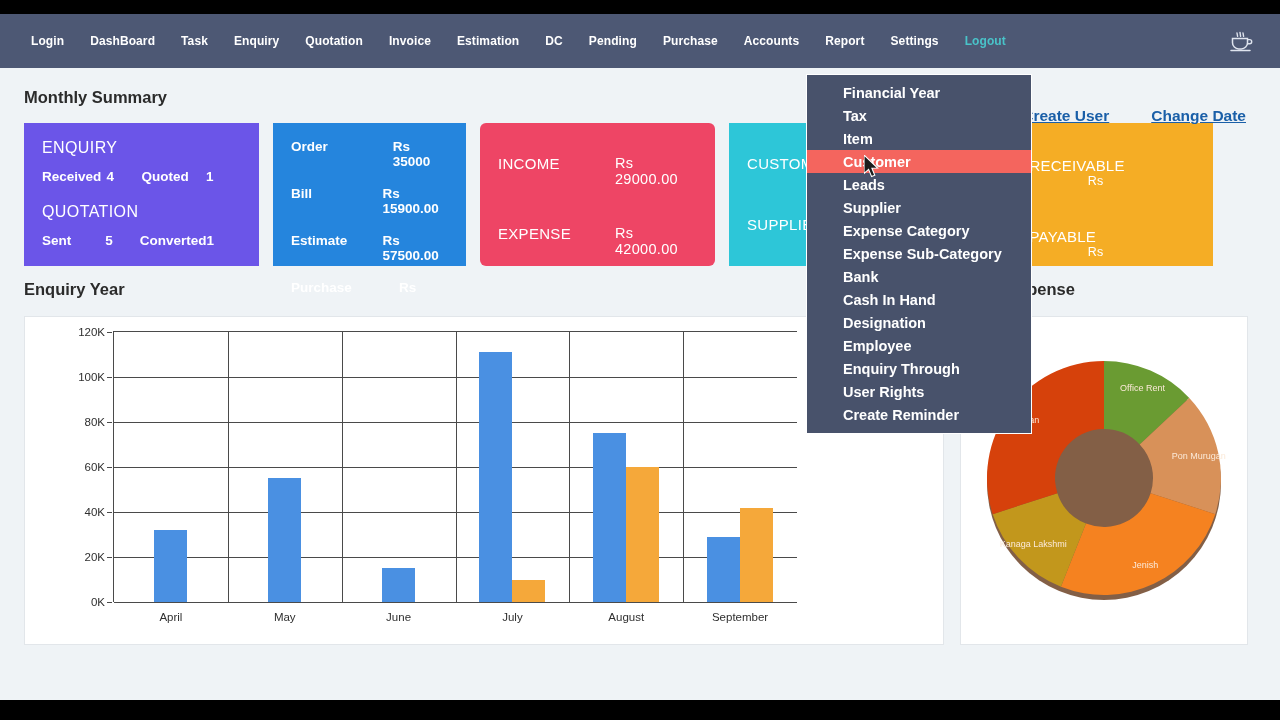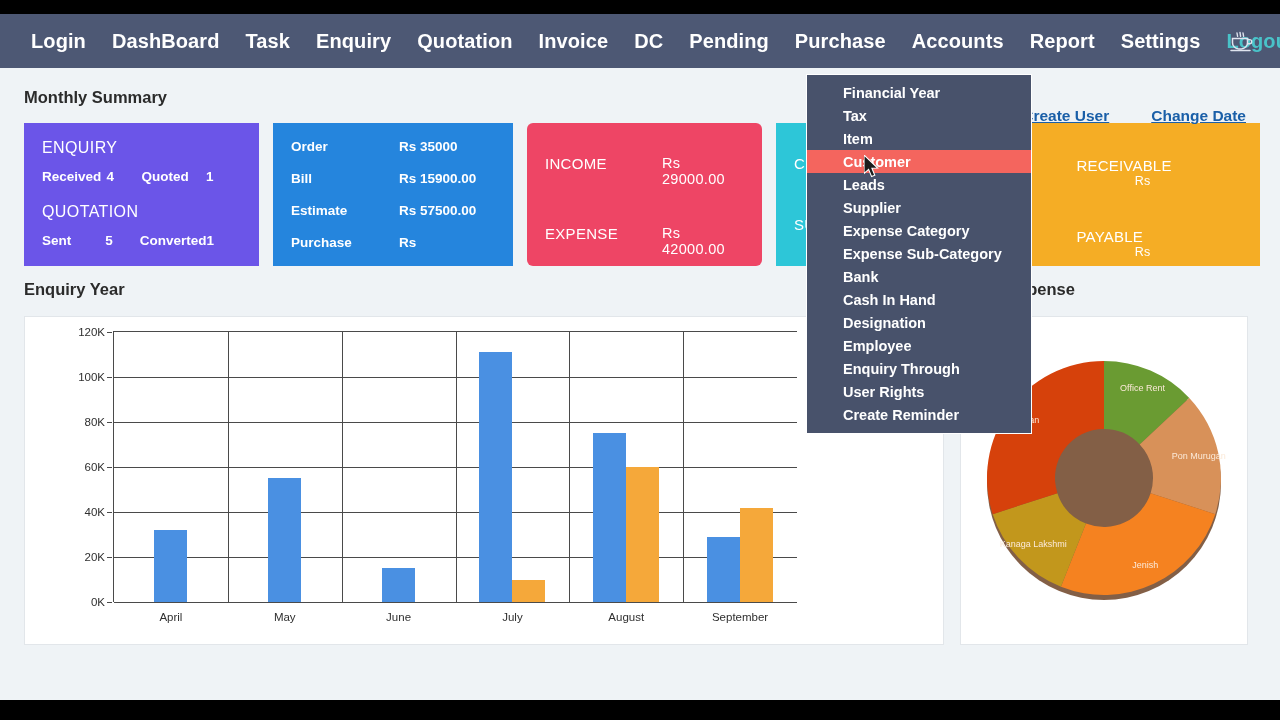--- a/index.html
+++ b/index.html
@@ -23,21 +23,21 @@
     position: relative;
     height: 54px;
     background: #4d5874;
     display: flex;
     align-items: center;
     padding-left: 18px;
     z-index: 40;
   }
   .nav-item {
     color: #ffffff;
-    font-size: 20px;
+    font-size: 12px;
     font-weight: bold;
     padding: 17px 13px;
     white-space: nowrap;
     letter-spacing: .1px;
     line-height: 20px;
   }
   .nav-item.active { background: #2b2b2b; }
   .nav-item.logout { color: #49c3c9; }
   .coffee-wrap {
     position: absolute;
@@ -88,21 +88,21 @@
     padding: 16px 24px 0 24px;
   }
   .card {
     height: 143px;
     flex: 0 0 auto;
     color: #ffffff;
     padding: 16px 18px;
     position: relative;
   }
   .card.enquiry   { width: 235px; background: #6b55e8; }
-  .card.order     { width: 240px; background: #2585dd; }
+  .card.order     { width: 193px; background: #2585dd; }
   .card.income    { width: 235px; background: #ee4565; border-radius: 6px; }
   .card.customer  { width: 235px; background: #2dc6d8; }
   .card.receivable{ width: 235px; background: #f5ad25; }
 
   .c-head { font-size: 16px; letter-spacing:.4px; margin-bottom: 12px; }
   .c-row  { display:flex; font-size: 13.5px; font-weight: bold; margin-bottom: 5px; }
   .c-row .lbl { width: 88px; }
   .c-row .val { width: 48px; }
   .c-gap { height: 14px; }
 
@@ -215,20 +215,21 @@
 
 <div id="app">
 
   <div class="navbar">
     <div class="nav-item">Login</div>
     <div class="nav-item">DashBoard</div>
     <div class="nav-item">Task</div>
     <div class="nav-item">Enquiry</div>
     <div class="nav-item">Quotation</div>
     <div class="nav-item">Invoice</div>
+    <div class="nav-item">Estimation</div>
     <div class="nav-item">DC</div>
     <div class="nav-item">Pending</div>
     <div class="nav-item">Purchase</div>
     <div class="nav-item">Accounts</div>
     <div class="nav-item">Report</div>
     <div class="nav-item">Settings</div>
     <div class="nav-item logout">Logout</div>
 
     <div class="coffee-wrap">
       <svg width="28" height="28" viewBox="0 0 28 28">

